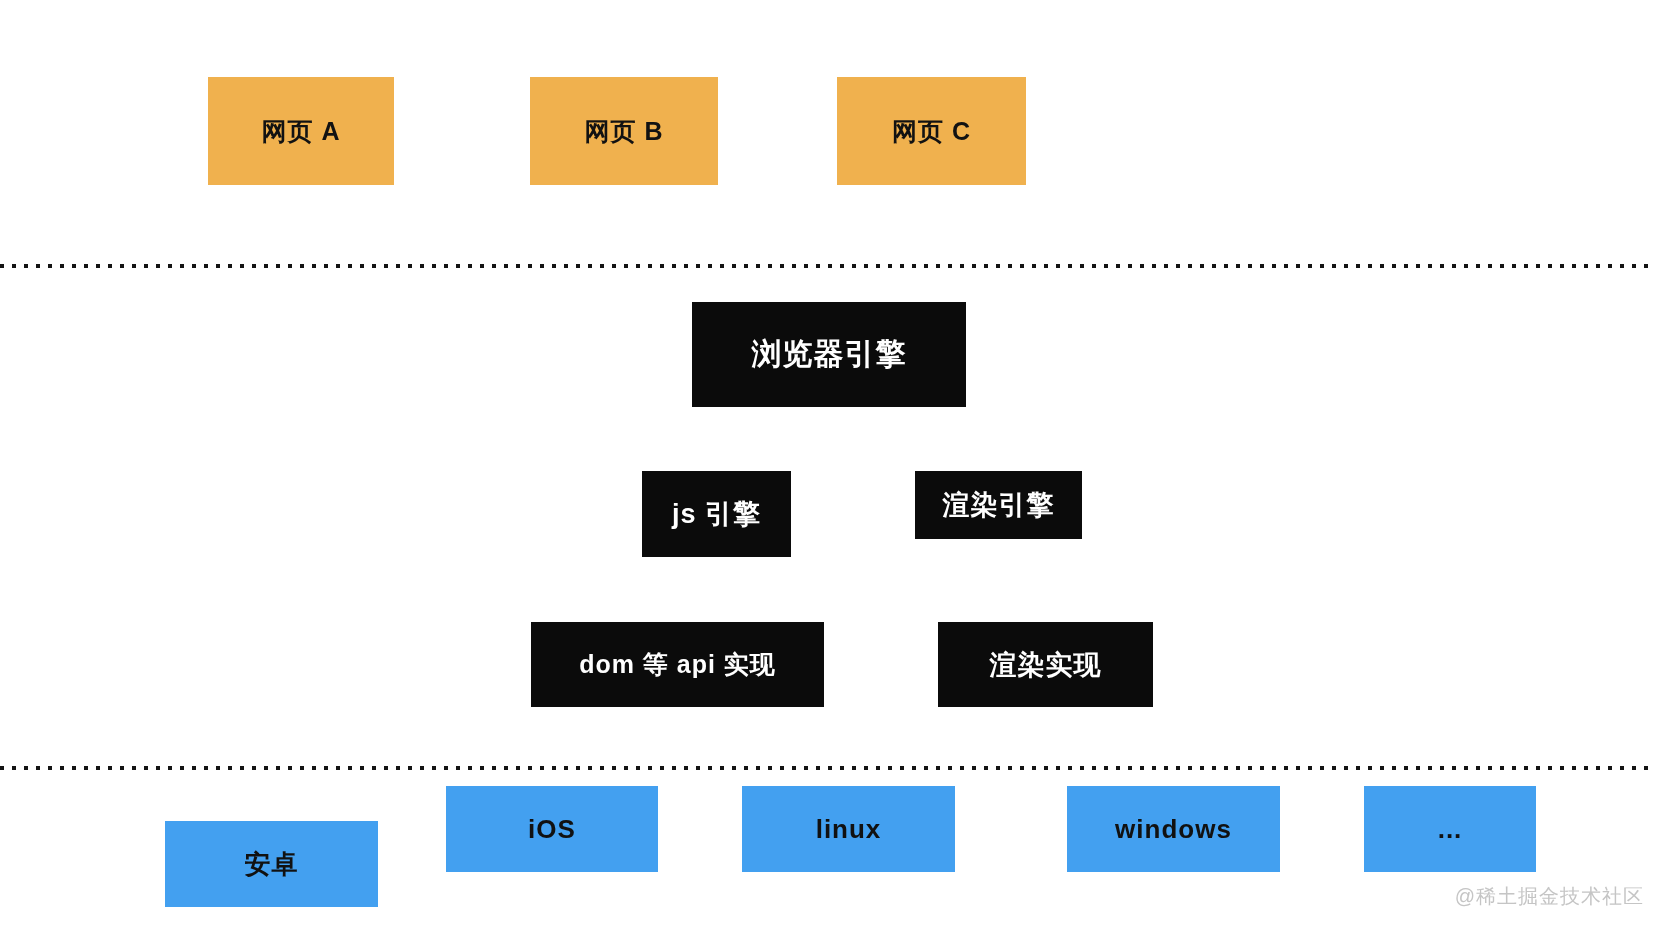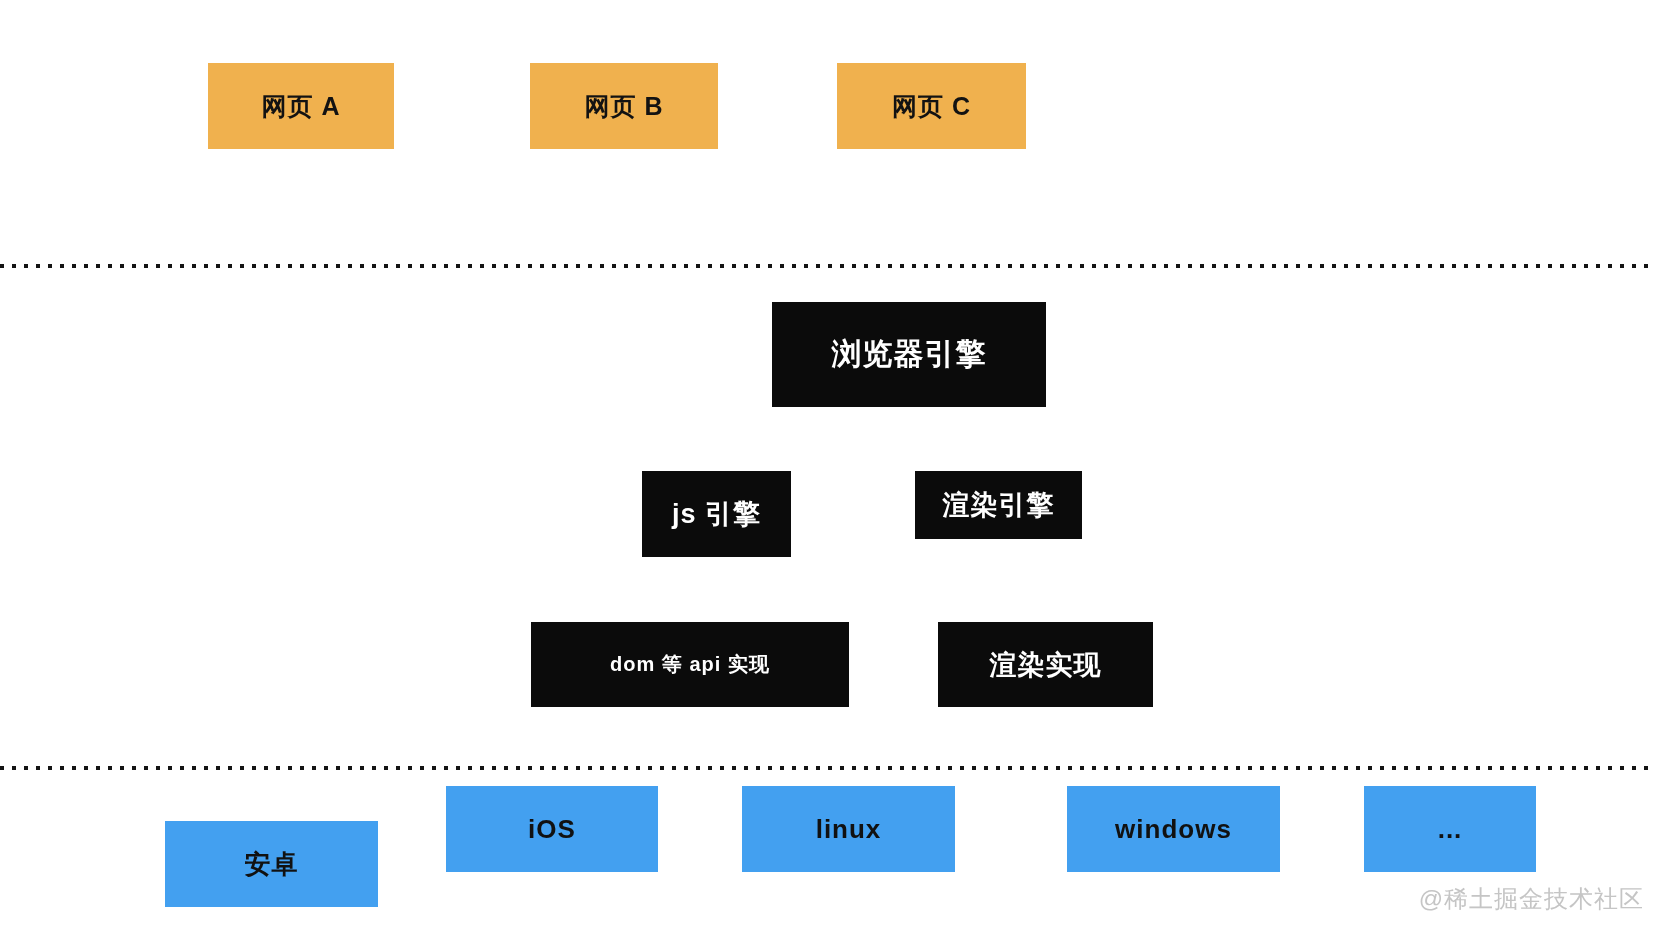--- a/index.html
+++ b/index.html
@@ -19,56 +19,56 @@
     font-weight: bold;
     box-sizing: border-box;
     text-align: center;
     letter-spacing: 1px;
   }
   .box-orange { background: #f0b14e; color: #121212; font-size: 25px; }
   .box-black  { background: #0b0b0b; color: #ffffff; font-size: 27px; }
   .box-blue   { background: #43a0f0; color: #111111; font-size: 26px; }
 
   
-  .wp   { top: 63px; height: 86px; }
+  .wp   { top: 77px; height: 108px; }
   .wp-a { left: 208px;  width: 186px; }
   .wp-b { left: 530px;  width: 188px; }
   .wp-c { left: 837px;  width: 189px; }
   .wp-d { left: 1166px; width: 227px; }
 
   
   .divider {
     position: absolute;
     left: 0; right: 0;
     height: 4px;
     background-image: repeating-linear-gradient(to right, #141414 0 4px, transparent 4px 12px);
   }
   .divider-top    { top: 264px; }
   .divider-bottom { top: 766px; }
 
   
-  .browser-engine { left: 772px; top: 302px; width: 274px; height: 105px; font-size: 30px; }
+  .browser-engine { left: 692px; top: 302px; width: 274px; height: 105px; font-size: 30px; }
   .js-engine      { left: 642px; top: 471px; width: 149px; height: 86px; }
   .render-engine  { left: 915px; top: 471px; width: 167px; height: 68px; }
-  .dom-api-impl   { left: 531px; top: 622px; width: 318px; height: 85px; font-size: 20px; }
+  .dom-api-impl   { left: 531px; top: 622px; width: 293px; height: 85px; font-size: 25px; }
   .render-impl    { left: 938px; top: 622px; width: 215px; height: 85px; }
 
   
   .pf          { top: 786px; height: 86px; }
   .pf-android  { left: 165px;  width: 213px; margin-top: 35px; }
   .pf-ios      { left: 446px;  width: 212px; }
   .pf-linux    { left: 742px;  width: 213px; }
   .pf-windows  { left: 1067px; width: 213px; }
   .pf-more     { left: 1364px; width: 172px; }
 
   .watermark {
     position: absolute;
     top: 883px;
     right: 12px;
-    font-size: 24px;
+    font-size: 20px;
     font-weight: normal;
     color: #c5c5c5;
     letter-spacing: 1px;
     text-align: center;
   }
 </style>
 </head>
 <body>
 
 <div id="page">

